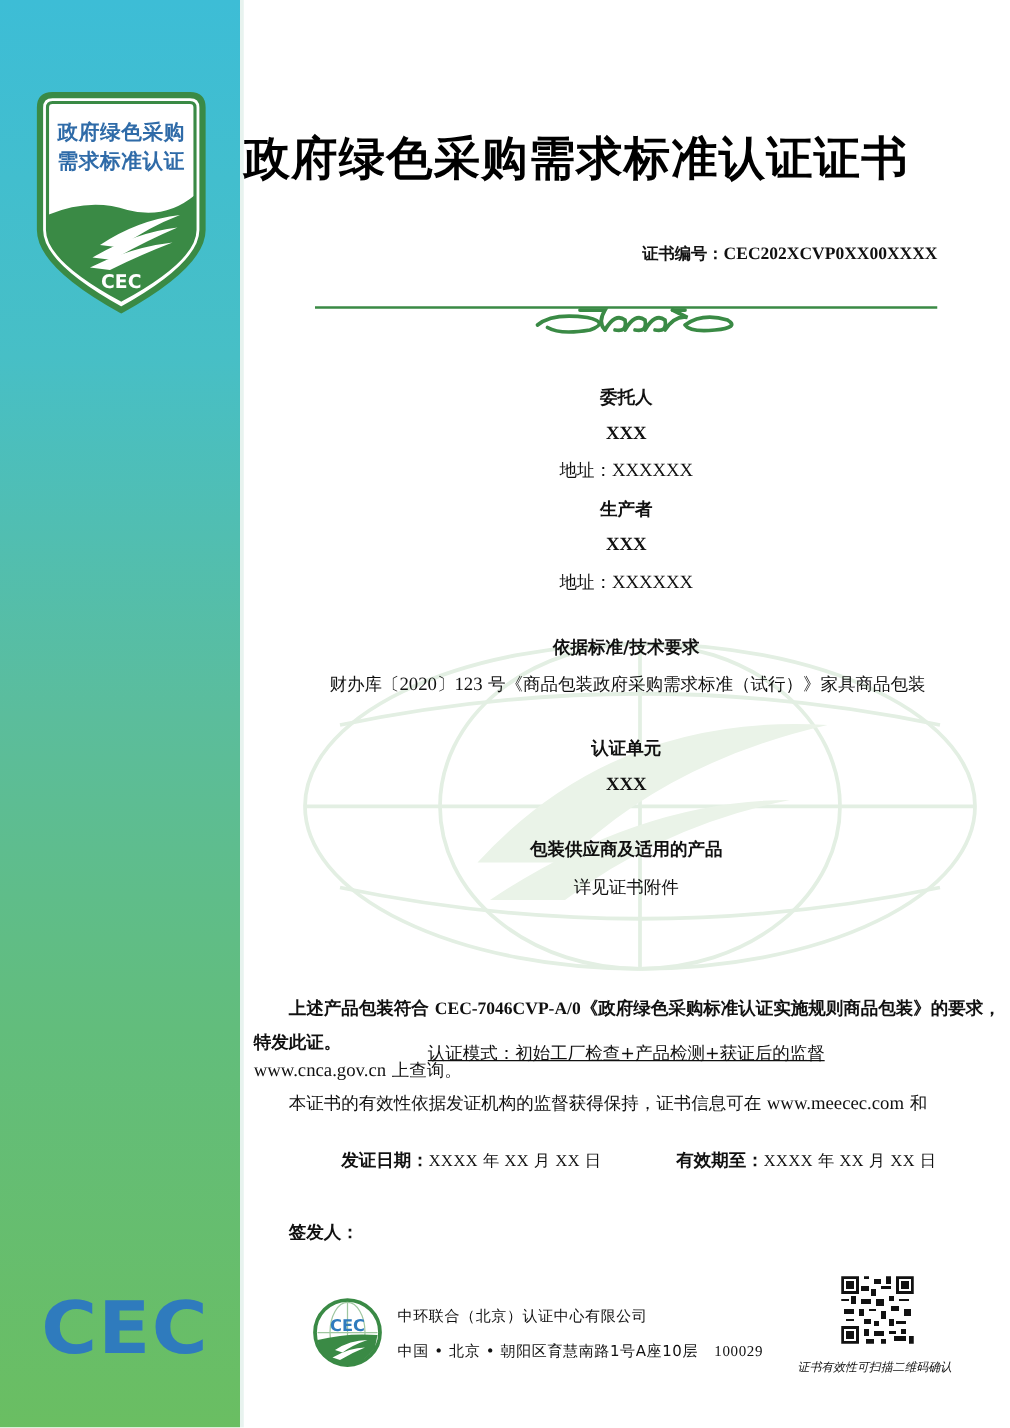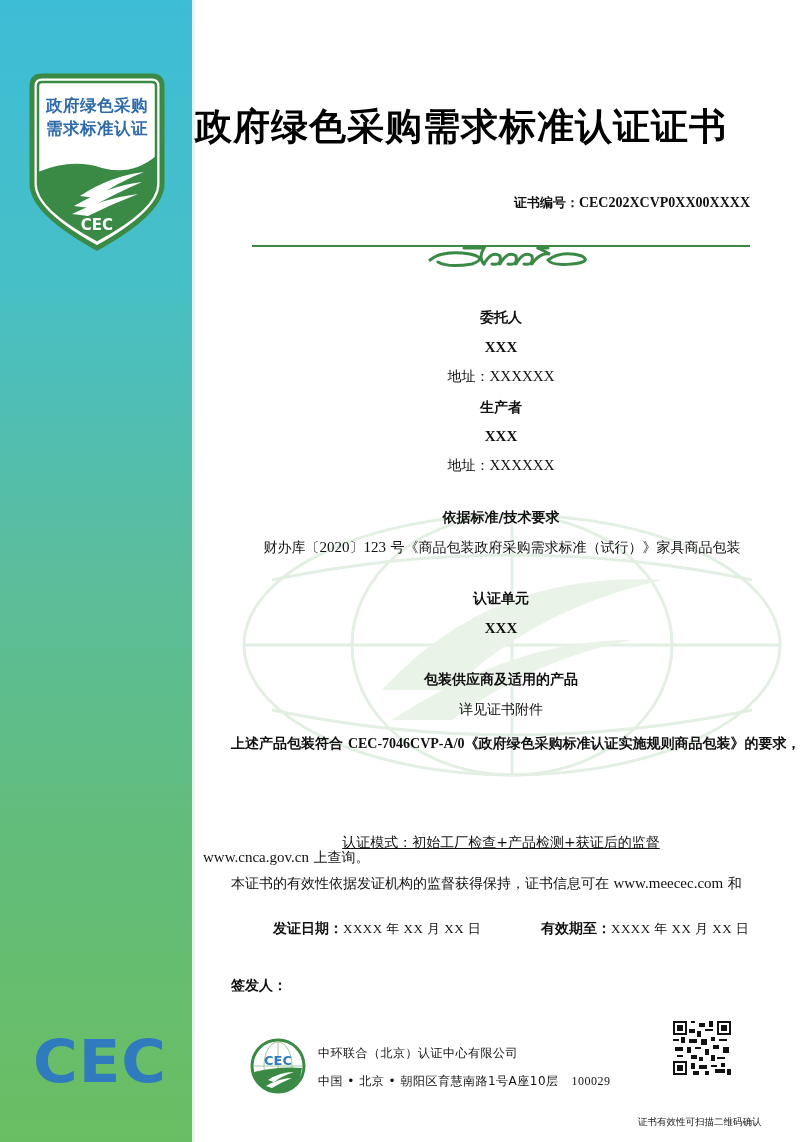--- a/index.html
+++ b/index.html
@@ -28,21 +28,21 @@
   .para { position: absolute; left: 203px; width: 590px; font-size: 14px; line-height: 26px; }
   .bold { font-weight: bold; }
   .serif { font-family: "Liberation Serif", serif; }
   .dates { position: absolute; top: 920px; font-size: 14px; margin-left: 42px; }
   .dates .val { font-family: "Liberation Serif", serif; font-size: 13px; letter-spacing: 0.5px; }
   .signer { position: absolute; left: 231px; top: 977px; font-size: 14px; font-weight: bold; }
   .footer-logo { position: absolute; left: 250px; top: 1038px; width: 56px; height: 56px; }
   .footer-org { position: absolute; left: 318px; top: 1045px; font-size: 12px; letter-spacing: 0.5px; }
   .footer-addr { position: absolute; left: 318px; top: 1073px; font-size: 12px; letter-spacing: 0.5px; }
   .qr { position: absolute; left: 673px; top: 1021px; width: 58px; height: 54px; }
-  .qr-caption { position: absolute; left: 638px; top: 1116px; font-size: 9.5px; }
+  .qr-caption { position: absolute; left: 638px; top: 1088px; font-size: 9.5px; font-style: italic; }
 </style>
 </head>
 <body>
 
 <div class="sidebar"></div>
 <div class="sidebar-edge"></div>
 
 <svg class="shield" viewBox="0 0 150 180">
   <path d="M10 14 Q10 4 20 4 L130 4 Q140 4 140 14 L140 112 Q140 140 75 176 Q10 140 10 112 Z" fill="#ffffff" stroke="#3a8a45" stroke-width="5"></path>
   <path d="M16 14 Q16 10 20 10 L130 10 Q134 10 134 14 L134 112 Q134 136 75 168 Q16 136 16 112 Z" fill="none" stroke="#3a8a45" stroke-width="2.5"></path>
@@ -109,24 +109,25 @@
 <div class="center n" style="top:523px; left:222px; width:560px;">
   <span>财办库〔</span><span class="serif">2020</span><span>〕</span><span class="serif">123</span><span> 号《商品包装政府采购需求标准（试行）》家具商品包装</span>
 </div>
 
 <div class="center h" style="top:574px">认证单元</div>
 <div class="center v" style="top:604px">XXX</div>
 
 <div class="center h" style="top:655px">包装供应商及适用的产品</div>
 <div class="center n" style="top:685px">详见证书附件</div>
 
-<div class="para bold" style="top:730px">
+<div class="para bold" style="top:794px">
   <div style="text-indent:28px; white-space:nowrap;">
     <span>上述产品包装符合 </span><span class="serif">CEC-7046CVP-A/0</span><span>《政府绿色采购标准认证实施规则商品包装》的要求，</span>
   </div>
+  <div>特发此证。</div>
 </div>
 
 <div class="center n" style="top:818px; left:252px; width:498px;text-decoration:underline;">认证模式：初始工厂检查+产品检测+获证后的监督</div>
 
 <div class="para" style="top:844px">
   <div>
     <span class="serif" style="font-size:15px">www.cnca.gov.cn</span><span> 上查询。</span>
   </div>
   <div style="text-indent:28px; white-space:nowrap;">
     <span>本证书的有效性依据发证机构的监督获得保持，证书信息可在 </span><span class="serif" style="font-size:15px">www.meecec.com</span><span> 和</span>

